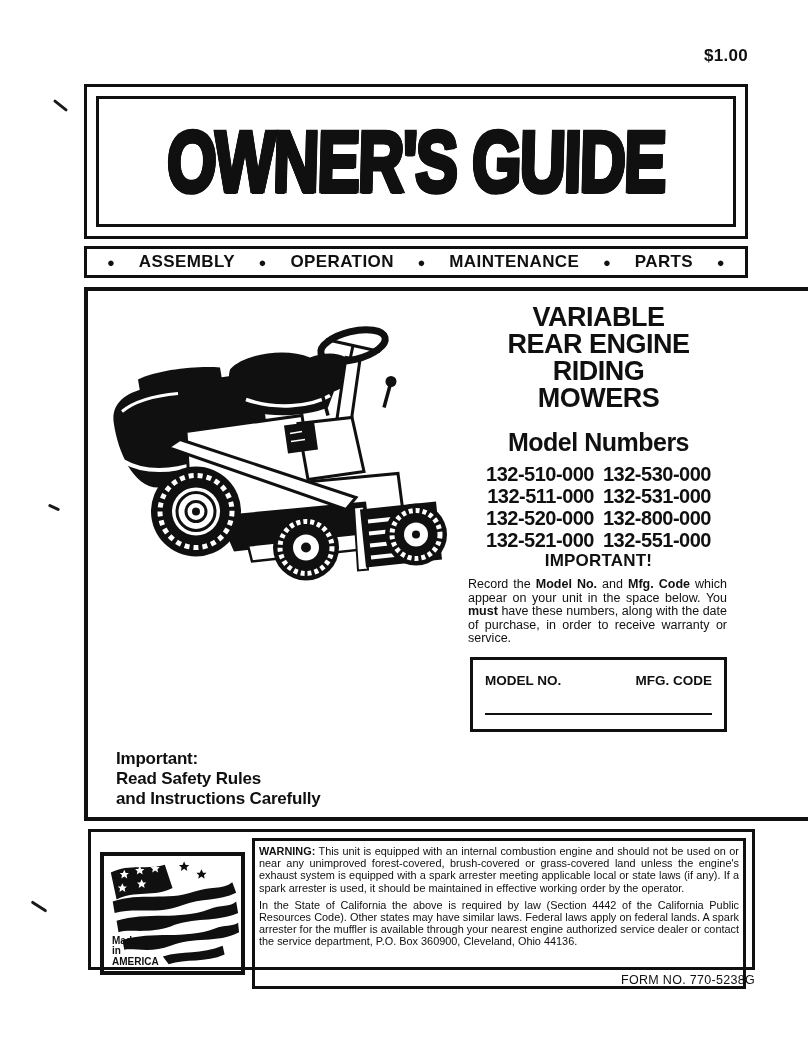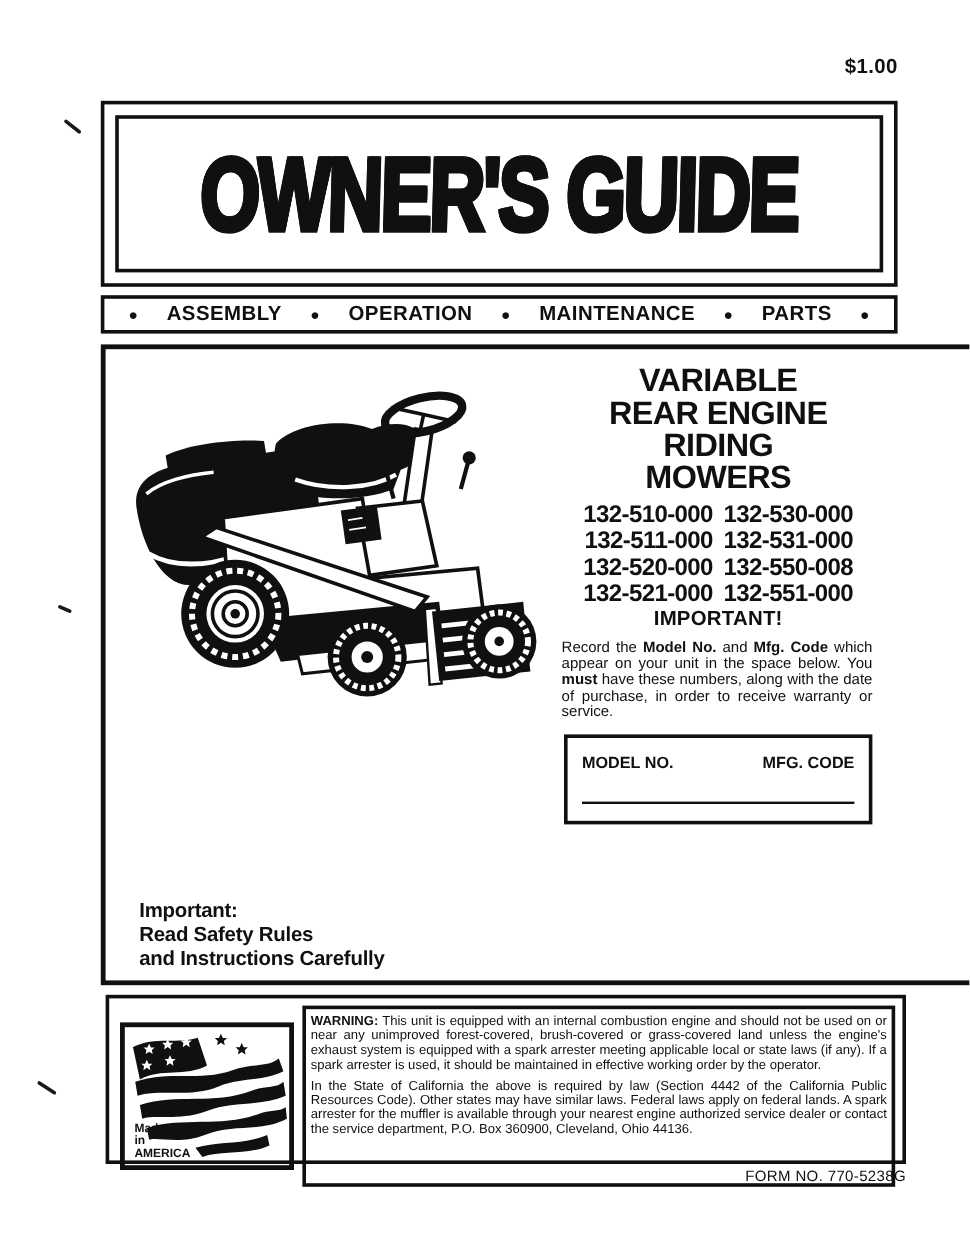--- a/index.html
+++ b/index.html
@@ -155,28 +155,29 @@
       <circle cx="318" cy="215" r="12" fill="#ffffff"></circle>
       <circle cx="318" cy="215" r="4" fill="#101010"></circle>
     </svg>
 
     <div class="right-col">
       <div class="product-line">VARIABLE</div>
       <div class="product-line">REAR ENGINE</div>
       <div class="product-line">RIDING</div>
       <div class="product-line">MOWERS</div>
 
+      <div class="model-heading">Model Numbers</div>
 
       <div class="models">
         <div class="c1">132-510-000</div>
         <div class="c2">132-530-000</div>
         <div class="c1">132-511-000</div>
         <div class="c2">132-531-000</div>
         <div class="c1">132-520-000</div>
-        <div class="c2">132-550-008</div>
+        <div class="c2">132-800-000</div>
         <div class="c1">132-521-000</div>
         <div class="c2">132-551-000</div>
       </div>
 
       <div class="important-heading">IMPORTANT!</div>
 
       <div class="important-text"><span>Record the </span><b>Model No.</b><span> and </span><b>Mfg. Code</b><span> which appear on your unit in the space below. You </span><b>must</b><span> have these numbers, along with the date of purchase, in order to receive warranty or service.</span></div>
 
       <div class="ansi-box">
         <div class="ansi-labels">

